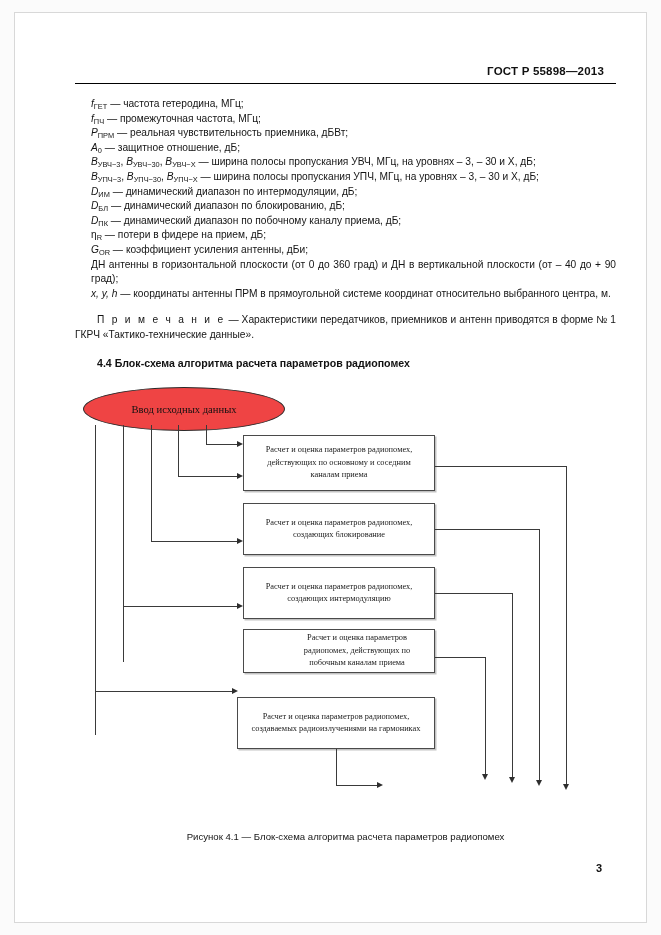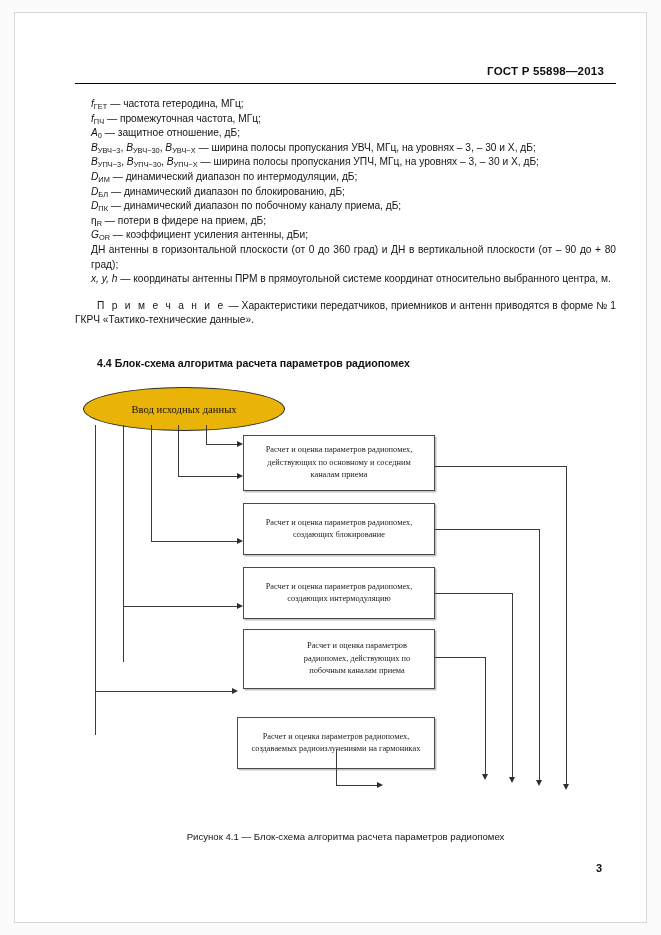--- a/index.html
+++ b/index.html
@@ -103,21 +103,21 @@
   .ellipse {
     position: absolute;
     border: 1px solid #2b2b2b;
     border-radius: 50%;
     display: flex;
     align-items: center;
     justify-content: center;
     font-family: "Liberation Serif", serif;
     font-size: 10.6px;
     color: #111;
-    background: #eab308;
+    background: #ef4444;
     box-sizing: border-box;
   }
   .pbox {
     position: absolute;
     border: 1px solid #4a4a4a;
     background: #fff;
     box-sizing: border-box;
     display: flex;
     align-items: center;
     justify-content: center;
@@ -177,38 +177,39 @@
 
     <div class="doc-header">ГОСТ Р 55898—2013</div>
     <div class="header-rule"></div>
 
     <div class="body-block">
 
       <p class="hang"><span class="ital">f</span><sub>ГЕТ</sub><span> — частота гетеродина, МГц;</span></p>
 
       <p class="hang"><span class="ital">f</span><sub>ПЧ</sub><span> — промежуточная частота, МГц;</span></p>
 
+      <p class="hang"><span class="ital">P</span><sub>ПРМ</sub><span> — реальная чувствительность приемника, дБВт;</span></p>
 
       <p class="hang"><span class="ital">A</span><sub>0</sub><span> — защитное отношение, дБ;</span></p>
 
       <p class="hang"><span class="ital">B</span><sub>УВЧ−3</sub>, <span class="ital">B</span><sub>УВЧ−30</sub>, <span class="ital">B</span><sub>УВЧ−Х</sub><span> — ширина полосы пропускания УВЧ, МГц, на уровнях – 3, – 30 и Х, дБ;</span></p>
 
       <p class="hang"><span class="ital">B</span><sub>УПЧ−3</sub>, <span class="ital">B</span><sub>УПЧ−30</sub>, <span class="ital">B</span><sub>УПЧ−Х</sub><span> — ширина полосы пропускания УПЧ, МГц, на уровнях – 3, – 30 и Х, дБ;</span></p>
 
       <p class="hang"><span class="ital">D</span><sub>ИМ</sub><span> — динамический диапазон по интермодуляции, дБ;</span></p>
 
       <p class="hang"><span class="ital">D</span><sub>БЛ</sub><span> — динамический диапазон по блокированию, дБ;</span></p>
 
       <p class="hang"><span class="ital">D</span><sub>ПК</sub><span> — динамический диапазон по побочному каналу приема, дБ;</span></p>
 
       <p class="hang"><span>η</span><sub>R</sub><span> — потери в фидере на прием, дБ;</span></p>
 
       <p class="hang"><span class="ital">G</span><sub>OR</sub><span> — коэффициент усиления антенны, дБи;</span></p>
 
-      <p class="hang">ДН антенны в горизонтальной плоскости (от 0 до 360 град) и ДН в вертикальной плоскости (от – 90 до + 80 град);</p>
+      <p class="hang">ДН антенны в горизонтальной плоскости (от 0 до 360 град) и ДН в вертикальной плоскости (от – 40 до + 90 град);</p>
 
       <p class="hang"><span class="ital">x, y, h</span><span> — координаты антенны ПРМ в прямоугольной системе координат относительно выбранного центра, м.</span></p>
 
       <p class="note"><span class="sp">П р и м е ч а н и е</span><span>  —  </span><span>Характеристики передатчиков, приемников и антенн приводятся в форме № 1 ГКРЧ «Тактико-технические данные».</span></p>
     </div>
 
     <div class="sect-title">4.4 Блок-схема алгоритма расчета параметров радиопомех</div>
 
     <div id="figure">
 
@@ -247,25 +248,25 @@
       </div>
 
       <div class="pbox" style="left:168px; top:122px; width:192px; height:52px;">
         <span>Расчет и оценка параметров радиопомех, создающих блокирование</span>
       </div>
 
       <div class="pbox" style="left:168px; top:186px; width:192px; height:52px;">
         <span>Расчет и оценка параметров радиопомех, создающих интермодуляцию</span>
       </div>
 
-      <div class="pbox" style="left:168px; top:248px; width:192px; height:60px;padding-left:44px;">
+      <div class="pbox" style="left:168px; top:248px; width:192px; height:44px;padding-left:44px;">
         <span>Расчет и оценка параметров радиопомех, действующих по побочным каналам приема</span>
       </div>
 
-      <div class="pbox" style="left:162px; top:316px; width:198px; height:52px;margin-top:20px;">
+      <div class="pbox" style="left:162px; top:316px; width:198px; height:52px;">
         <span>Расчет и оценка параметров радиопомех, создаваемых радиоизлучениями на гармониках</span>
       </div>
 
       <div class="ln lh" style="left:360px; top:85px;  width:132px;"></div>
       <div class="ln lv" style="left:491px; top:85px;  height:322px;"></div>
       <div class="arrow-d" style="left:487.5px; top:403px;"></div>
 
       <div class="ln lh" style="left:360px; top:148px; width:105px;"></div>
       <div class="ln lv" style="left:464px; top:148px; height:255px;"></div>
       <div class="arrow-d" style="left:460.5px; top:399px;"></div>

